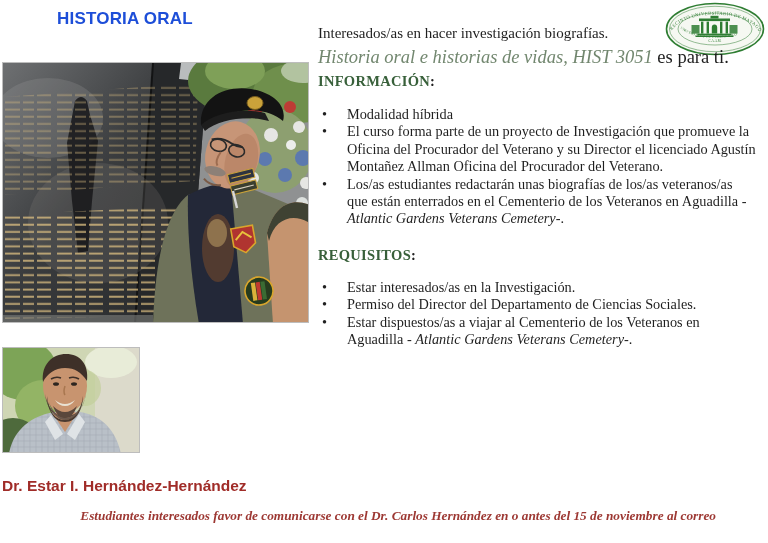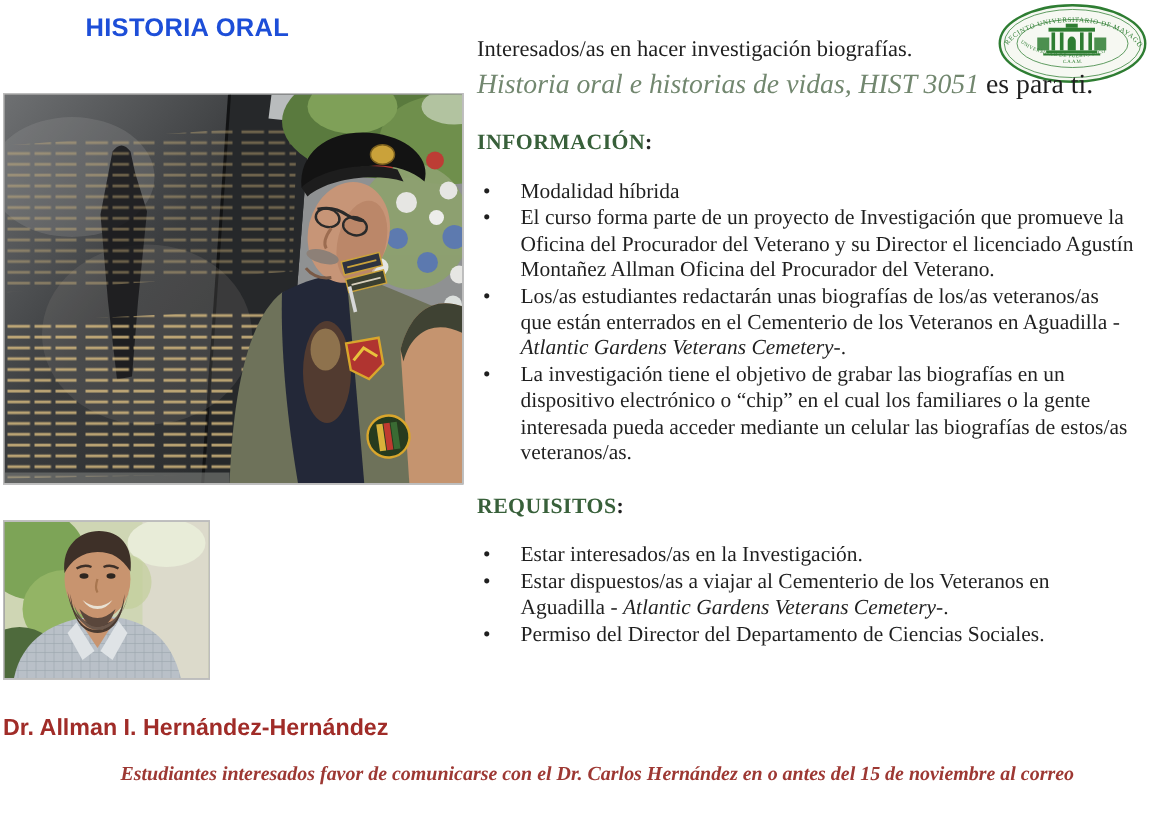--- a/index.html
+++ b/index.html
@@ -42,21 +42,21 @@
   .intro-line2 { font-size:15px; line-height:17px; text-align:center; }
   .course-line { margin-top:3px; font-size:18.5px; line-height:24px; white-space:nowrap; }
   .course-title { font-style:italic; color:#72876f; }
   .course-suffix { color:#1f1f1f; }
 
   .section-heading {
     font-weight:bold; font-size:14.5px; letter-spacing:.3px;
     color:#38603a;
   }
   .section-heading .colon { color:#222; }
-  .heading-info { margin-top:18px; }
+  .heading-info { margin-top:4px; }
   .heading-req  { margin-top:19px; }
 
   ul.bullets { list-style:none; margin-top:16px; width:448px; }
   ul.bullets li {
     position:relative;
     padding-left:29px; padding-right:10px;
     font-size:14.3px; line-height:17.4px;
   }
   ul.bullets li::before {
     content:"\2022";
@@ -249,43 +249,42 @@
     <path d="M52 52 q10 8 20 0 q-4 6 -10 6 q-6 0 -10 -6 Z" fill="#e9e2d4"></path>
 
     <ellipse cx="53" cy="36" rx="3" ry="1.8" fill="#2e2620"></ellipse>
     <ellipse cx="71" cy="36" rx="3" ry="1.8" fill="#2e2620"></ellipse>
     <path d="M48 31 q5 -3 10 -1" fill="none" stroke="#3e3028" stroke-width="1.6"></path>
     <path d="M66 30 q5 -2 10 1" fill="none" stroke="#3e3028" stroke-width="1.6"></path>
     <path d="M62 38 q-2 6 0 9" fill="none" stroke="#a8764f" stroke-width="1.5"></path>
   </svg>
 </div>
 
-<div class="abs professor-name">Dr. Allman  I. Hernández-Hernández</div>
+<div class="abs professor-name">Dr. Estar  I. Hernández-Hernández</div>
 
 <div class="abs right-col">
   <div class="intro-line1">Interesados/as en hacer investigación  biografías.</div>
   <div class="course-line">
     <span class="course-title">Historia oral e historias de vidas, HIST 3051</span><span class="course-suffix"> es para ti.</span>
   </div>
 
   <div class="section-heading heading-info">
     <span>INFORMACIÓN</span><span class="colon">:</span>
   </div>
   <ul class="bullets">
       <li><span>Modalidad híbrida</span></li>
       <li><span>El curso forma parte de un proyecto de Investigación  que promueve la Oficina  del Procurador del Veterano y su Director el licenciado Agustín Montañez Allman  Oficina  del Procurador del Veterano.</span></li>
       <li><span>Los/as estudiantes  redactarán unas biografías de los/as veteranos/as que están enterrados en el Cementerio  de los Veteranos en Aguadilla  - </span><span class="it">Atlantic Gardens Veterans Cemetery</span><span>-.</span></li>
-      <li><span>La investigación  tiene el objetivo de grabar las biografías en un dispositivo electrónico o “chip” en el cual los familiares  o la gente interesada pueda acceder mediante  un celular  las biografías de estos/as veteranos/as.</span></li>
     </ul>
 
   <div class="section-heading heading-req">
     <span>REQUISITOS</span><span class="colon">:</span>
   </div>
   <ul class="bullets req">
       <li><span>Estar interesados/as en la Investigación.</span></li>
+      <li><span>Permiso del Director del Departamento de Ciencias  Sociales.</span></li>
       <li><span>Estar dispuestos/as a viajar  al Cementerio  de los Veteranos en Aguadilla  - </span><span class="it">Atlantic Gardens Veterans Cemetery</span><span>-.</span></li>
-      <li><span>Permiso del Director del Departamento de Ciencias  Sociales.</span></li>
     </ul>
 </div>
 
 <div class="abs footer">
   <div>Estudiantes interesados favor de comunicarse con el Dr. Carlos Hernández en o antes del 15 de noviembre al correo</div>
 </div>
 
 </body></html>

